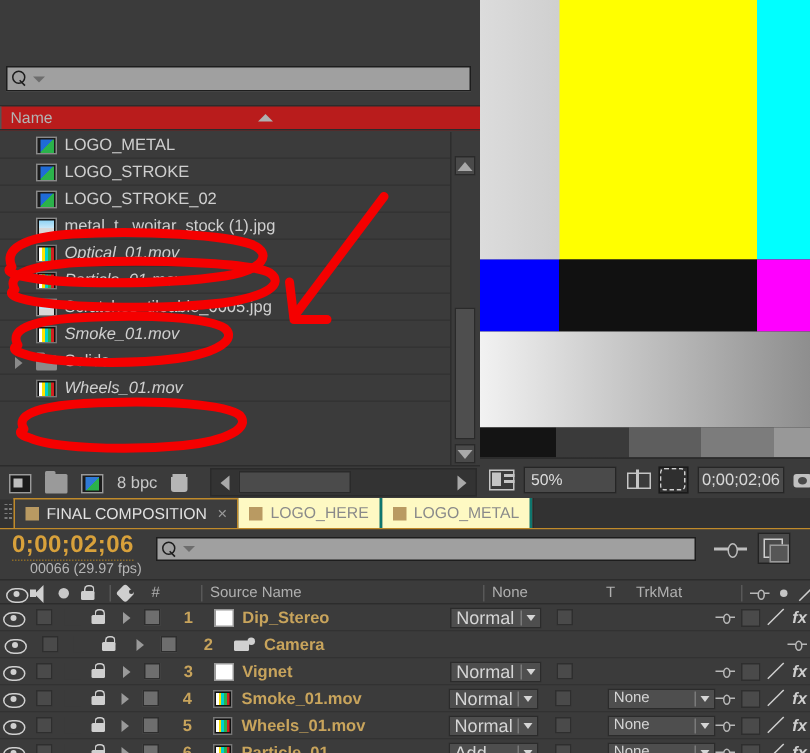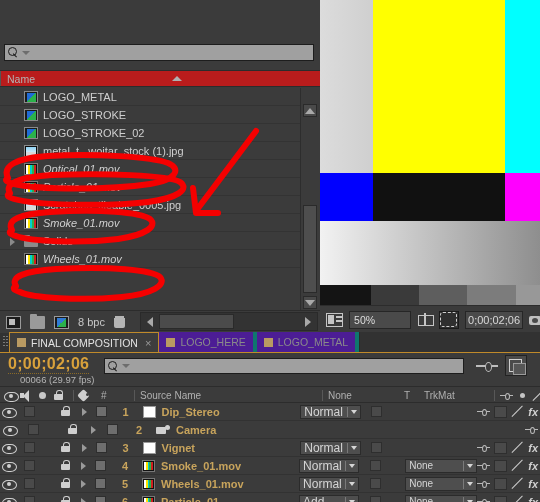--- a/index.html
+++ b/index.html
@@ -116,21 +116,21 @@
   
   .timeline{ position:absolute; left:0; top:333px; width:540px; height:169px; background:#3b3b3b;}
   .tl-tabs{ position:absolute; left:0; top:0; width:540px; height:20px; background:#323232;
      border-bottom:1px solid #c08a2a; display:flex; align-items:flex-end;}
   .gripper{ width:9px; height:20px; position:relative; flex:0 0 auto;}
   .gripper:before{ content:""; position:absolute; left:3px; top:4px; width:2px; height:12px;
      background:repeating-linear-gradient(#7a7a7a 0 1px, transparent 1px 3px);}
   .gripper:after{ content:""; position:absolute; left:6px; top:4px; width:2px; height:12px;
      background:repeating-linear-gradient(#7a7a7a 0 1px, transparent 1px 3px);}
   .tab{ height:20px; display:flex; align-items:center; padding:0 7px; gap:5px; font-size:10.5px; color:#8a8a8a;
-    background:#4c1d95; border-right:4px solid #0f766e;}
+    background:#fef9c3; border-right:2px solid #0f766e;}
   .tab.active{ background:#3d3d3d; color:#e2e2e2; border-top:1px solid #c08a2a; border-left:1px solid #c08a2a; border-right:1px solid #c08a2a;}
   .tab .sw{ width:9px; height:9px; background:#b99a62; }
   .tab .x{ font-size:11px; color:#9a9a9a; margin-left:2px; }
   .tab-rest{ flex:1; height:20px; background:#323232; border-left:1px solid #2a2a2a;}
 
   .tl-head{ position:absolute; left:0; top:20px; width:540px; height:33px; background:#3b3b3b; }
   .tc-big{ position:absolute; left:8px; top:2px; color:#d8a13b; font-size:16px; font-weight:bold; letter-spacing:0.3px;
      border-bottom:1px dotted #8a6a28; }
   .tc-sub{ position:absolute; left:20px; top:21px; color:#b5b5b5; font-size:9.5px; }
   .tl-search{ position:absolute; left:104px; top:5px; width:360px; height:16px; background:#a0a0a0;

